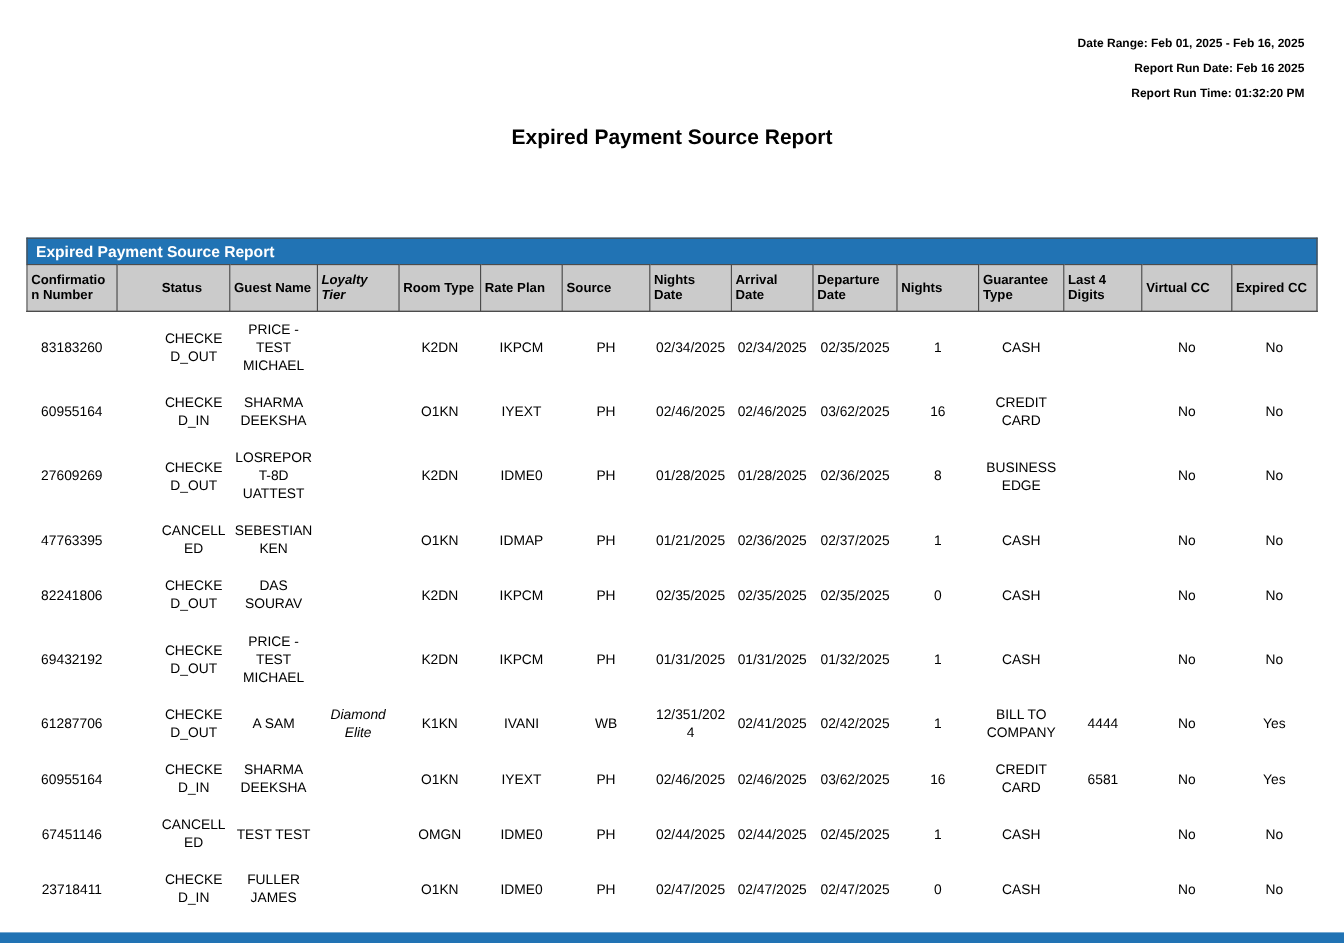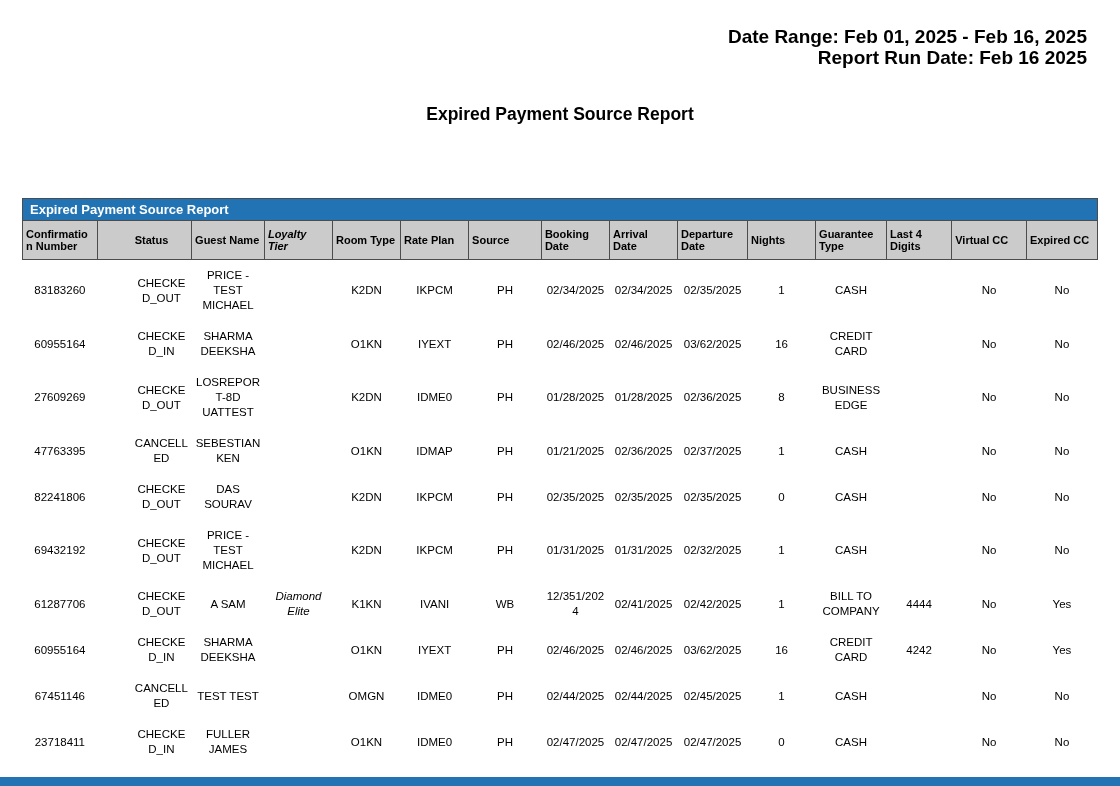--- a/index.html
+++ b/index.html
@@ -12,21 +12,21 @@
     color: #111111;
     overflow: hidden;
   }
 
   
   .meta {
     position: absolute;
     top: 26px;
     right: 33px;
     text-align: right;
-    font-size: 19px;
+    font-size: 10px;
     font-weight: bold;
     line-height: 21px;
     color: #000000;
   }
 
   
   .title {
     position: absolute;
     top: 104px;
     left: 0;
@@ -114,37 +114,38 @@
   }
 </style>
 </head>
 <body>
 
 <div class="page">
 
   <div class="meta">
     <div>Date Range: Feb 01, 2025 - Feb 16, 2025</div>
     <div>Report Run Date: Feb 16 2025</div>
+    <div>Report Run Time: 01:32:20 PM</div>
   </div>
 
   <h1 class="title">Expired Payment Source Report</h1>
 
   <div class="table-wrap">
     <div class="caption">Expired Payment Source Report</div>
     <table>
       <thead>
         <tr id="header-row">
             <th>Confirmation Number</th>
             <th>Status</th>
             <th>Guest Name</th>
             <th>Loyalty Tier</th>
             <th>Room Type</th>
             <th>Rate Plan</th>
             <th>Source</th>
-            <th>Booking Date</th>
+            <th>Nights Date</th>
             <th>Arrival Date</th>
             <th>Departure Date</th>
             <th>Nights</th>
             <th>Guarantee Type</th>
             <th>Last 4 Digits</th>
             <th>Virtual CC</th>
             <th>Expired CC</th>
           </tr>
       </thead>
       <tbody id="table-body">
@@ -236,21 +237,21 @@
           <tr>
             <td>69432192</td>
             <td>CHECKED_OUT</td>
             <td>PRICE - TEST MICHAEL</td>
             <td></td>
             <td>K2DN</td>
             <td>IKPCM</td>
             <td>PH</td>
             <td>01/31/2025</td>
             <td>01/31/2025</td>
-            <td>02/32/2025</td>
+            <td>01/32/2025</td>
             <td>1</td>
             <td>CASH</td>
             <td></td>
             <td>No</td>
             <td>No</td>
           </tr>
           <tr>
             <td>61287706</td>
             <td>CHECKED_OUT</td>
             <td>A SAM</td>
@@ -273,21 +274,21 @@
             <td>SHARMA DEEKSHA</td>
             <td></td>
             <td>O1KN</td>
             <td>IYEXT</td>
             <td>PH</td>
             <td>02/46/2025</td>
             <td>02/46/2025</td>
             <td>03/62/2025</td>
             <td>16</td>
             <td>CREDIT CARD</td>
-            <td>4242</td>
+            <td>6581</td>
             <td>No</td>
             <td>Yes</td>
           </tr>
           <tr>
             <td>67451146</td>
             <td>CANCELLED</td>
             <td>TEST TEST</td>
             <td></td>
             <td>OMGN</td>
             <td>IDME0</td>

